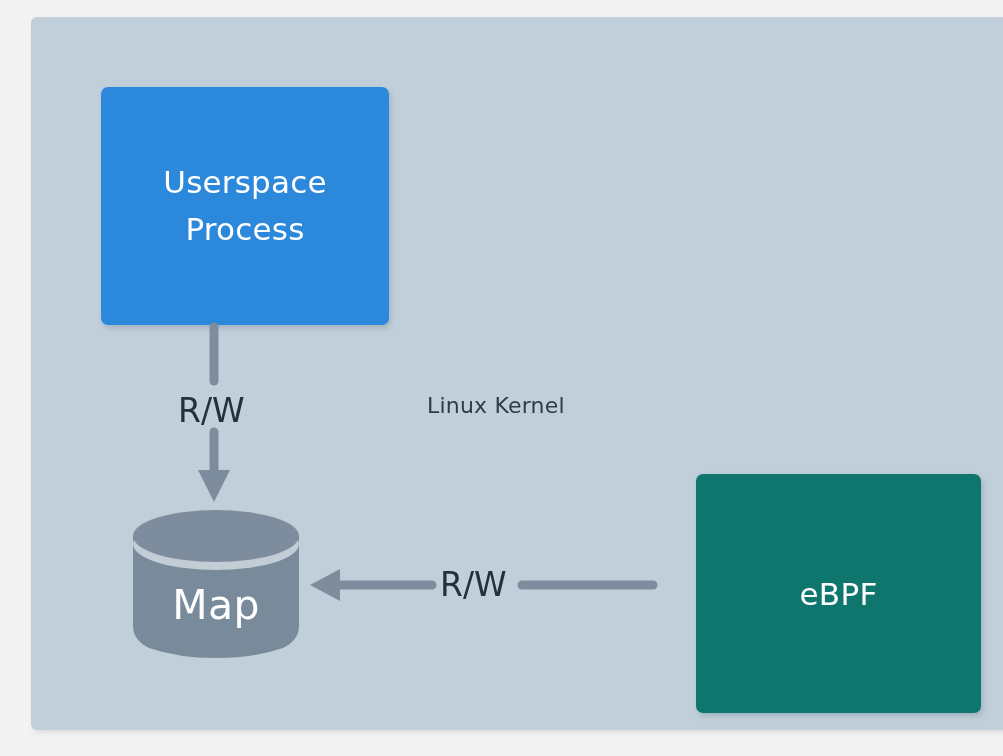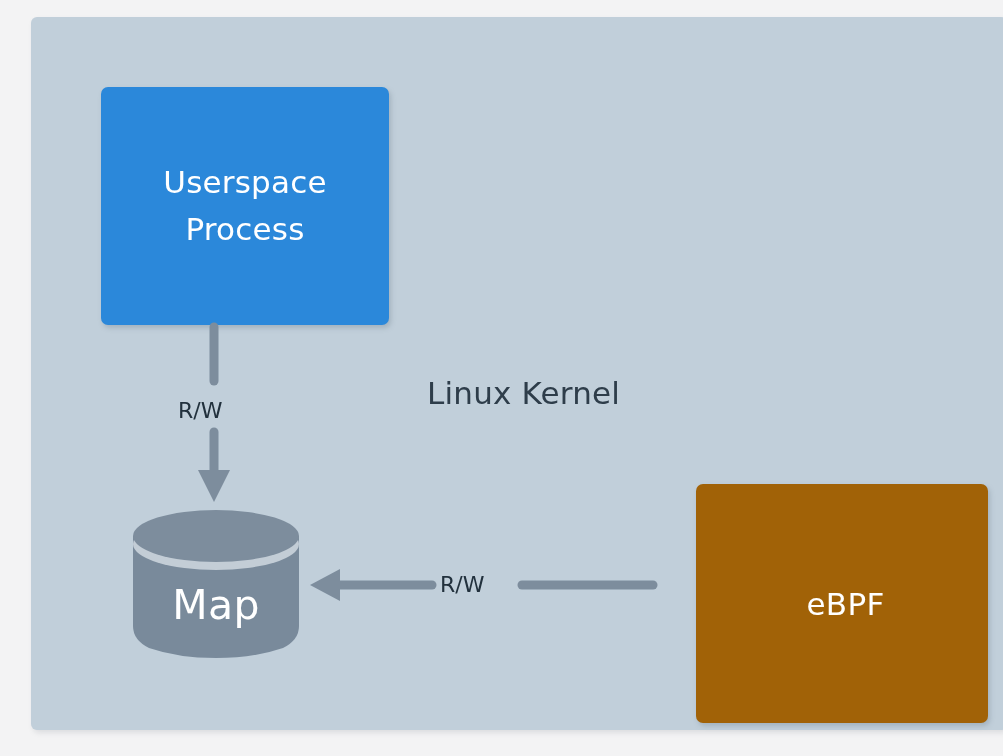--- a/index.html
+++ b/index.html
@@ -32,22 +32,22 @@
     width: 976px;
     height: 713px;
     background: #c1cfda;
     border-radius: 6px;
     box-shadow: 2px 3px 5px rgba(120, 130, 140, 0.18);
   }
 
   .kernel-label {
     position: absolute;
     left: 396px;
-    top: 357px;
-    font-size: 31px;
+    top: 370px;
+    font-size: 22px;
     line-height: 38px;
     color: #2e3d4a;
     letter-spacing: 0.2px;
     white-space: nowrap;
     text-align: center;
   }
 
   
   .userspace-box {
     position: absolute;
@@ -68,30 +68,29 @@
     line-height: 47px;
     text-align: center;
     white-space: pre-line;
     letter-spacing: 0.2px;
   }
 
   
   .ebpf-box {
     position: absolute;
     left: 665px;
-    top: 467px;
+    top: 457px;
     width: 285px;
     height: 239px;
-    background: #a16207;
+    background: #0f766e;
     border-radius: 7px;
     box-shadow: 2px 3px 5px rgba(110, 125, 140, 0.35);
     display: flex;
     align-items: center;
     justify-content: center;
-    padding-left: 7px;
   }
   .ebpf-label {
     color: #ffffff;
     font-size: 31px;
     letter-spacing: 0.3px;
   }
 
   
   .map-cylinder {
     position: absolute;
@@ -124,21 +123,21 @@
     width: 1003px;
     height: 756px;
     pointer-events: none;
     overflow: visible;
   }
 
   
   .edge-label {
     position: absolute;
     color: #22313d;
-    font-size: 22px;
+    font-size: 33px;
     line-height: 38px;
     white-space: nowrap;
   }
   .edge-label-vertical {
     left: 178px;
     top: 392px;
   }
   .edge-label-horizontal {
     left: 440px;
     top: 566px;

